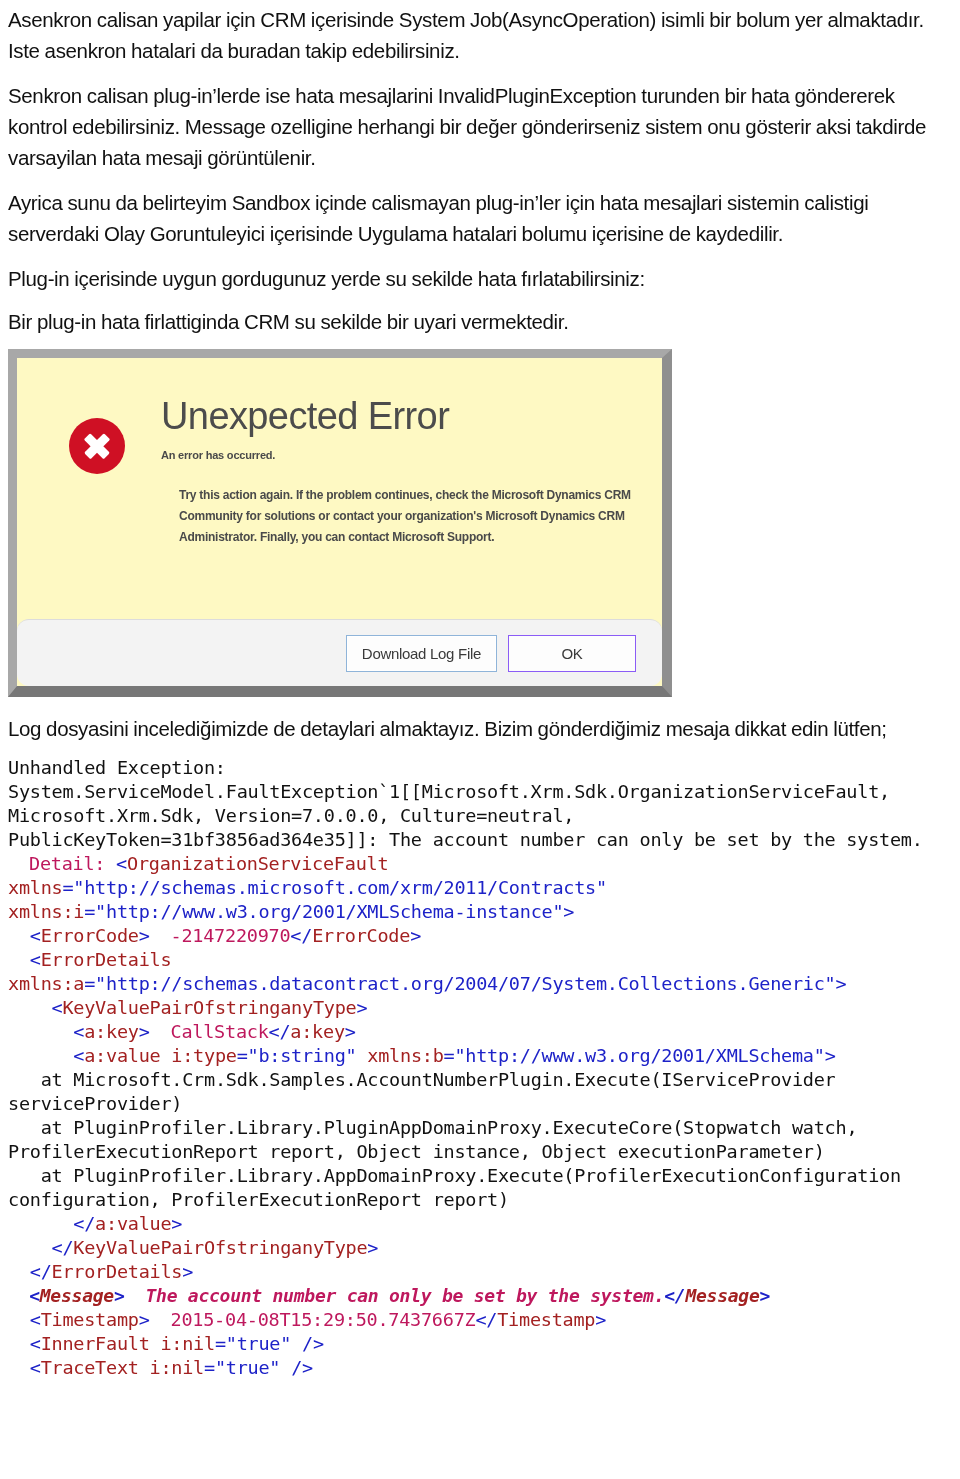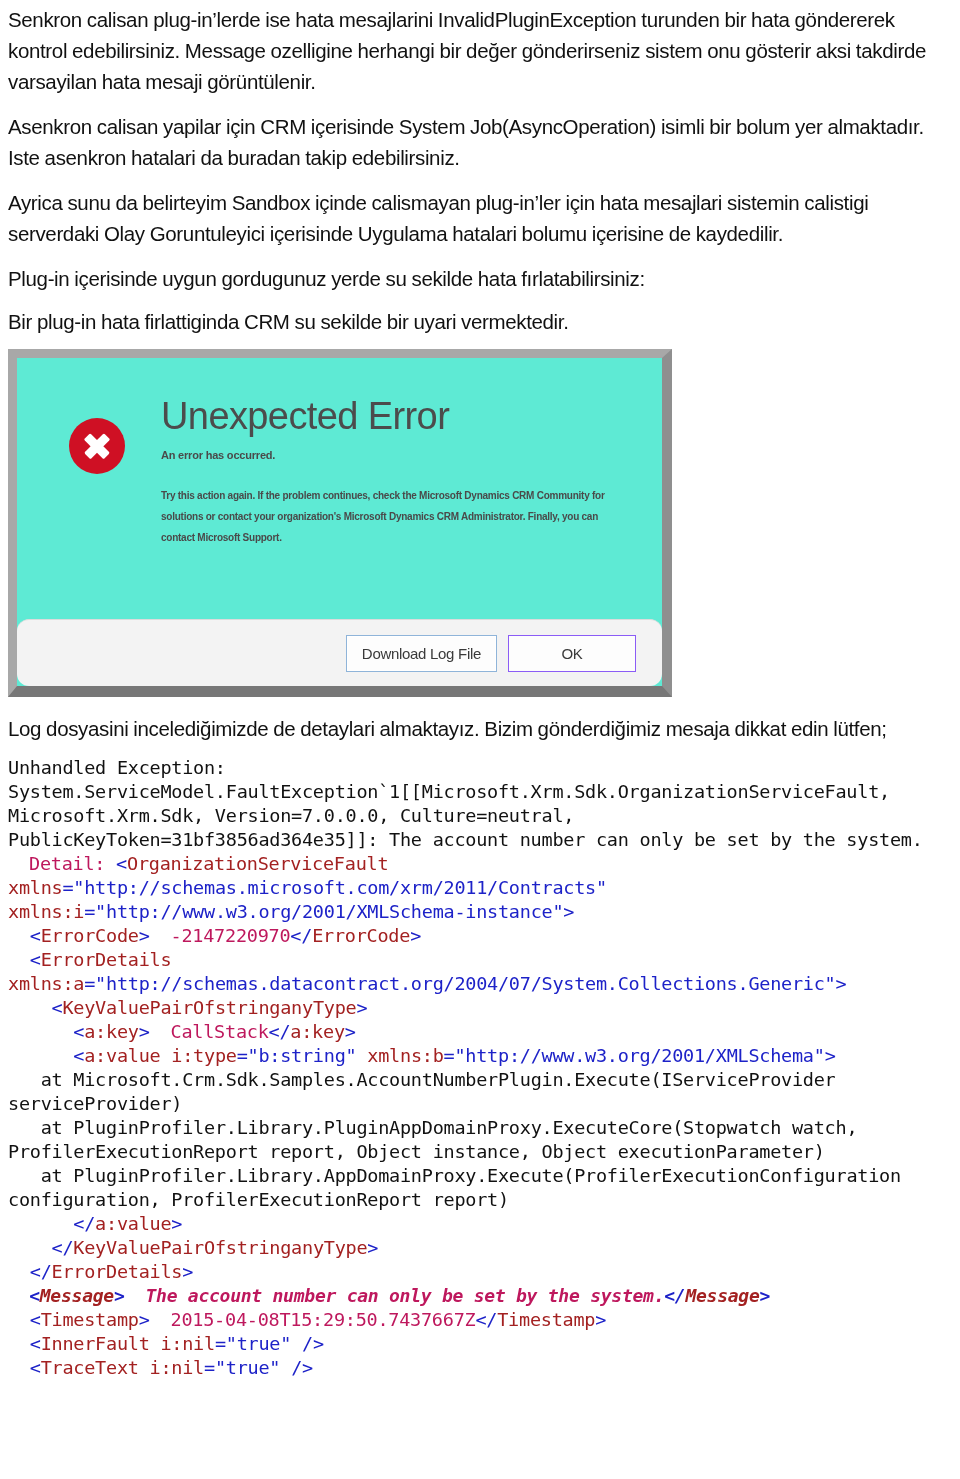--- a/index.html
+++ b/index.html
@@ -62,21 +62,21 @@
     background: #ffffff;
     border-top: 9px solid #a8a8a8;
     border-left: 9px solid #a8a8a8;
     border-right: 10px solid #8f8f8f;
     border-bottom: 11px solid #777777;
     filter: blur(0.22px);
   }
   .dlg {
     position: absolute;
     inset: 0;
-    background: #5eead4;
+    background: #fef9c3;
     display: flex;
     flex-direction: column;
   }
   .dlg-body {
     flex: 1 1 auto;
     position: relative;
     padding: 34px 0 0 0;
   }
   .err-row {
     display: flex;
@@ -121,27 +121,28 @@
   .err-sub {
     font-family: "Liberation Sans", sans-serif;
     font-size: 11px;
     font-weight: 700;
     color: #4a4a4a;
     margin-top: 11px;
     letter-spacing: -0.2px;
   }
   .err-para {
     font-family: "Liberation Sans", sans-serif;
-    font-size: 10px;
+    font-size: 12px;
     font-weight: 700;
     color: #4a4a4a;
     line-height: 21px;
     margin-top: 24px;
     max-width: 470px;
     letter-spacing: -0.25px;
+    margin-left: 18px;
   }
   .dlg-footer {
     flex: 0 0 auto;
     height: 66px;
     background: #f3f3f3;
     border-top: 1px solid #dcdcdc;
     display: flex;
     align-items: center;
     justify-content: flex-end;
     padding-right: 26px;
@@ -184,23 +185,23 @@
   .x-val  { color: #1d22c8; }   
   .x-txt  { color: #be185d; margin-left: 21px; }   
   .msgline { font-weight: 700; font-style: italic; font-size: 18px; }
   .msgline .x-tag { font-weight: 700; font-style: italic; }
 </style>
 </head>
 <body>
 
 <div class="page">
 
+  <p class="prose">Asenkron calisan yapilar için CRM içerisinde System Job(AsyncOperation) isimli bir bolum yer almaktadır. Iste asenkron hatalari da buradan takip edebilirsiniz.</p>
+
   <p class="prose">Senkron calisan plug-in’lerde ise hata mesajlarini InvalidPluginException turunden bir hata göndererek kontrol edebilirsiniz. Message ozelligine herhangi bir değer gönderirseniz sistem onu gösterir aksi takdirde varsayilan hata mesaji görüntülenir.</p>
-
-  <p class="prose">Asenkron calisan yapilar için CRM içerisinde System Job(AsyncOperation) isimli bir bolum yer almaktadır. Iste asenkron hatalari da buradan takip edebilirsiniz.</p>
 
   <p class="prose">Ayrica sunu da belirteyim Sandbox içinde calismayan plug-in’ler için hata mesajlari sistemin calistigi serverdaki Olay Goruntuleyici içerisinde Uygulama hatalari bolumu içerisine de kaydedilir.</p>
 
   <p class="prose tight">Plug-in içerisinde uygun gordugunuz yerde su sekilde hata fırlatabilirsiniz:</p>
 
 
   <p class="prose tight">Bir plug-in hata firlattiginda CRM su sekilde bir uyari vermektedir.</p>
 
   <div class="shot-wrap">
     <div class="shot">

